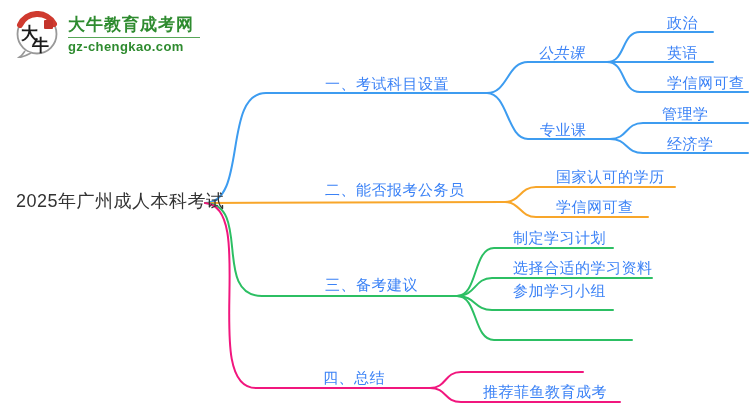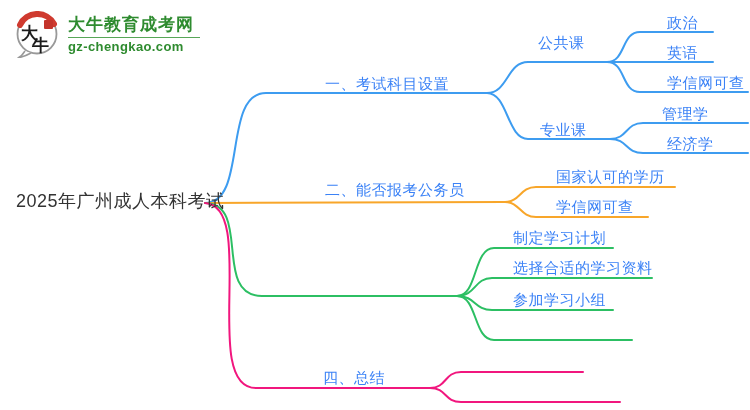--- a/index.html
+++ b/index.html
@@ -70,37 +70,39 @@
     <g fill="none" stroke-width="2" stroke-linecap="round" stroke="#f1167e">
       <path d="M205,203 C258,206 200,388 256,388 H430"></path>
       <path d="M430,388 C447,388 444,372 461,372 H583"></path>
       <path d="M430,388 C447,388 444,402 461,402 H620"></path>
     </g>
   </svg>
 
   <div class="node root-label" style="left:16px;top:190px;">2025年广州成人本科考试</div>
 
   <div class="node" style="left:325px;top:74px;">一、考试科目设置</div>
-  <div class="node" style="left:538px;top:33px;">公共课</div>
+  <div class="node" style="left:538px;top:43px;font-style:italic;">公共课</div>
   <div class="node" style="left:667px;top:13px;">政治</div>
   <div class="node" style="left:667px;top:43px;">英语</div>
   <div class="node" style="left:667px;top:73px;">学信网可查</div>
   <div class="node" style="left:540px;top:120px;">专业课</div>
   <div class="node" style="left:662px;top:104px;">管理学</div>
   <div class="node" style="left:667px;top:134px;">经济学</div>
 
   <div class="node" style="left:325px;top:180px;">二、能否报考公务员</div>
   <div class="node" style="left:556px;top:167px;">国家认可的学历</div>
   <div class="node" style="left:556px;top:197px;">学信网可查</div>
 
+  <div class="node" style="left:325px;top:275px;">三、备考建议</div>
   <div class="node" style="left:513px;top:228px;">制定学习计划</div>
   <div class="node" style="left:513px;top:258px;">选择合适的学习资料</div>
-  <div class="node" style="left:513px;top:290px;">参加学习小组</div>
+  <div class="node" style="left:513px;top:281px;">参加学习小组</div>
 
   <div class="node" style="left:323px;top:368px;">四、总结</div>
+  <div class="node" style="left:483px;top:382px;">推荐菲鱼教育成考</div>
 
   <div class="logo">
     <svg width="46" height="47" viewBox="0 0 46 47">
       <circle cx="23" cy="23" r="19.5" fill="#ffffff" stroke="#999999" stroke-width="1.8"></circle>
       <path d="M11,40 Q8,45 4,47 Q12,45 17,42" fill="#ffffff" stroke="#999999" stroke-width="1.5" stroke-linejoin="round"></path>
       <path d="M6,14 A19,19 0 0 1 40,13" stroke="#cf3a2f" stroke-width="6" fill="none" stroke-linecap="round"></path>
       <rect x="30" y="9" width="9" height="9" rx="1" fill="#c4342b"></rect>
       <text x="7" y="28" font-size="17" font-weight="bold" fill="#1c1c1c" font-family="'DejaVu Sans',sans-serif">大</text>
       <text x="18" y="40" font-size="17" font-weight="bold" fill="#1c1c1c" font-family="'DejaVu Sans',sans-serif">牛</text>
     </svg>

